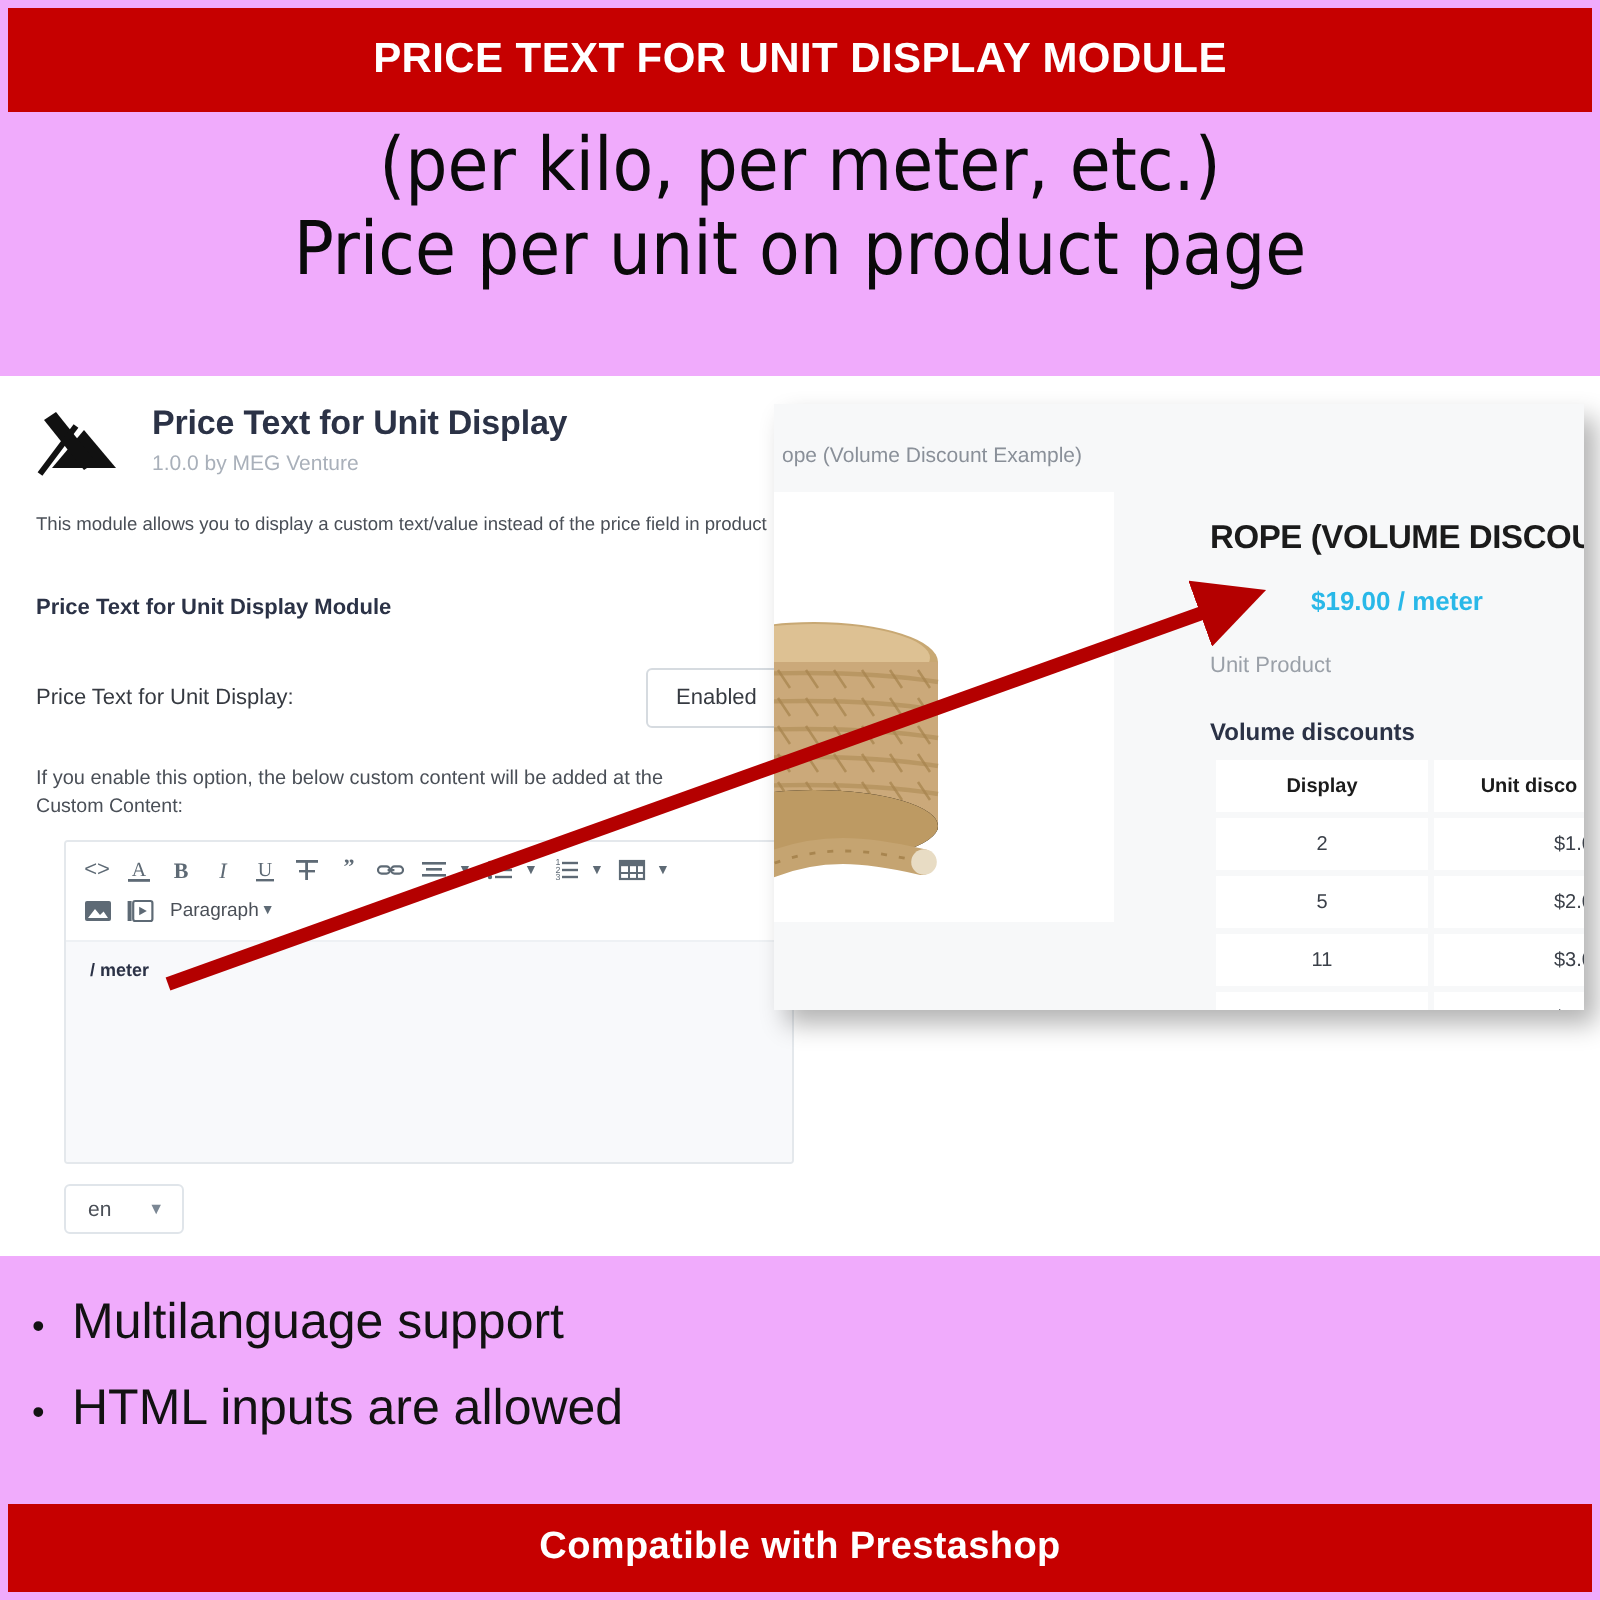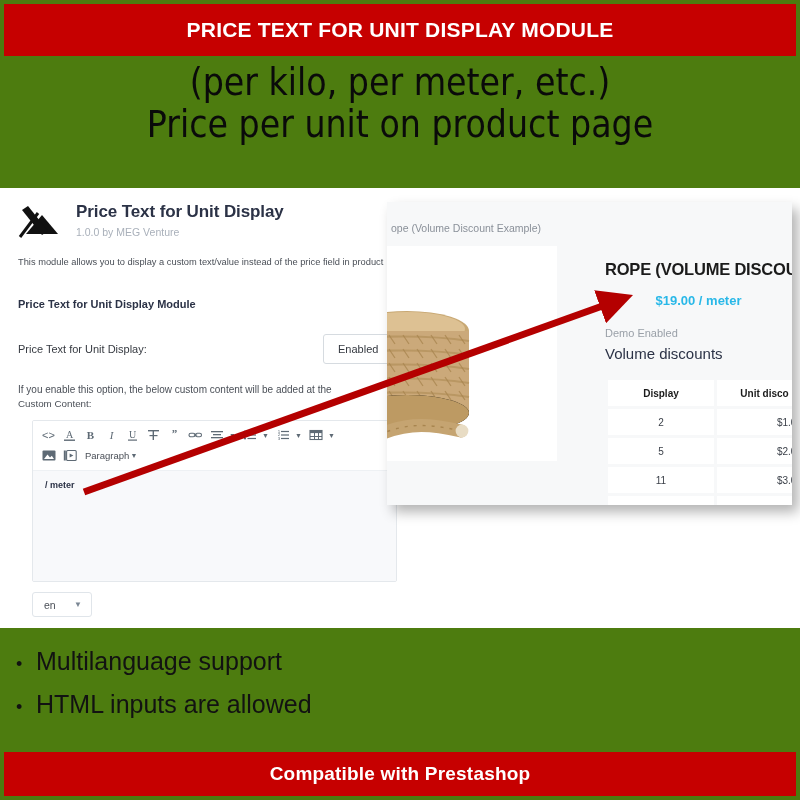--- a/index.html
+++ b/index.html
@@ -5,21 +5,21 @@
   html, body {
     margin: 0; padding: 0;
     width: 800px; height: 800px;
     overflow: hidden;
     background: #fdeecb;
     font-family: "Liberation Sans", sans-serif;
   }
   #page {
     position: relative;
     width: 800px; height: 800px;
-    background: #4d7c0f;
+    background: #f0abfc;
     overflow: hidden;
   }
 
   
   .banner {
     position: absolute;
     left: 4px; right: 4px;
     background: #c60000;
     color: #ffffff;
     display: flex;
@@ -186,22 +186,22 @@
     margin-top: 14px;
     font-size: 13px; font-weight: bold; color: #29b8e8;
     white-space: nowrap;
     text-align: center;
   }
   #product-sub {
     margin-top: 19px;
     font-size: 11px; color: #9aa0a8; white-space: nowrap;
   }
   #discounts-title {
-    margin-top: 6px;
-    font-size: 15px; font-weight: normal; color: #2b3246;
+    margin-top: 20px;
+    font-size: 12px; font-weight: bold; color: #2b3246;
   }
   #discount-table {
     position: absolute; top: 175px; left: 218px;
     width: 210px;
     border-collapse: separate; border-spacing: 3px 3px;
   }
   #discount-table th, #discount-table td {
     background: #ffffff;
     height: 26px;
     font-size: 10px;
@@ -432,21 +432,21 @@
             <path d="M18 150 C 48 136, 74 140, 100 146" stroke="#c5a471" stroke-width="13" fill="none" stroke-linecap="round"></path>
             <path d="M18 150 C 48 136, 74 140, 100 146" stroke="#a8854f" stroke-width="1.4" fill="none" stroke-dasharray="3 6"></path>
             <circle cx="101" cy="146" r="6.4" fill="#e8dcc4"></circle>
           </g>
         </svg>
       </div>
 
       <div id="product-info">
         <div id="product-title">ROPE (VOLUME DISCOU</div>
         <div id="product-price">$19.00 / meter</div>
-        <div id="product-sub">Demo Enabled</div>
+        <div id="product-sub">Unit Product</div>
         <div id="discounts-title">Volume discounts</div>
       </div>
 
       <table id="discount-table">
         <thead>
           <tr>
             <th class="col-qty">Display</th>
             <th>Unit disco</th>
           </tr>
         </thead>

